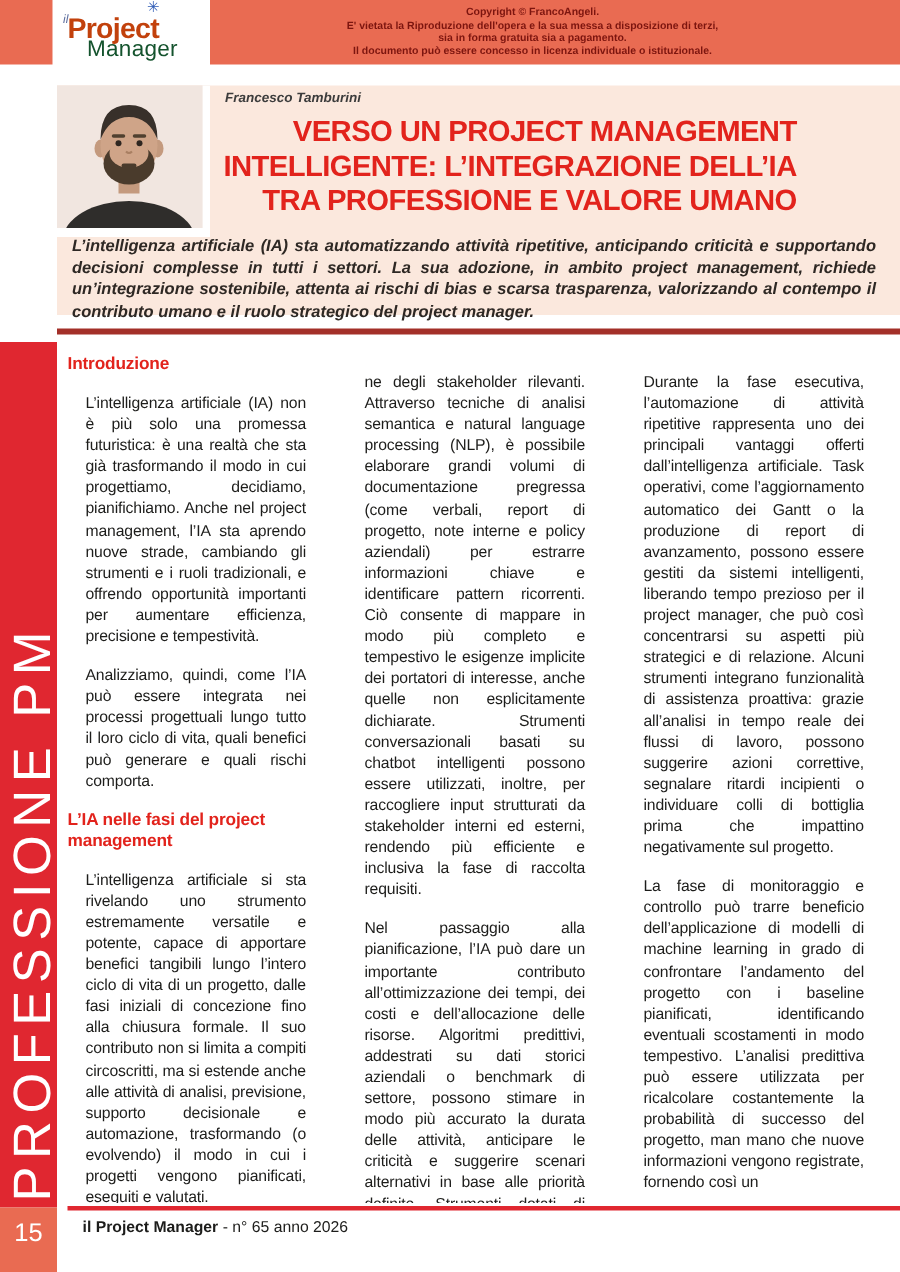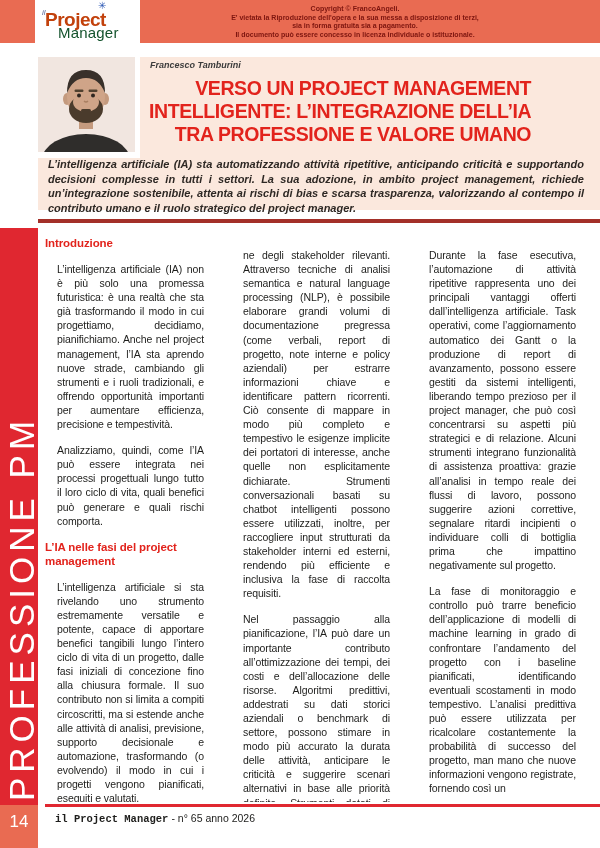--- a/index.html
+++ b/index.html
@@ -42,21 +42,21 @@
            display:flex;gap:15px;overflow:hidden;}
   .col{flex:1;min-width:0;font-size:10.5px;line-height:14.1px;letter-spacing:-0.1px;
        color:#1d1d1b;text-align:justify;}
   .col p{margin:12px;}
   .col h3{margin:0;font-size:11.5px;line-height:14px;color:#e2231c;font-weight:bold;text-align:left;}
   .col h3.gap{margin-top:7px;}
 
   
   .rule-footer{position:absolute;left:45px;top:804px;width:555px;height:2.5px;background:#e02730;}
   .footer-text{position:absolute;left:55px;top:812px;font-size:10.5px;color:#1d1d1b;}
-  .footer-text .j{font-weight:bold;font-family:Liberation Mono, monospace;}
+  .footer-text .j{font-weight:bold;}
   .footer-text .i{margin-left:3px;}
 </style>
 </head>
 <body>
 
 <div class="page">
 
   <div class="band">
     <div class="copyright">
       <div>Copyright © FrancoAngeli.</div>
@@ -104,21 +104,21 @@
     <div>INTELLIGENTE: L’INTEGRAZIONE DELL’IA</div>
     <div>TRA PROFESSIONE E VALORE UMANO</div>
   </div>
 
   <div class="abstract">L’intelligenza artificiale (IA) sta automatizzando attività ripetitive, anticipando criticità e supportando decisioni complesse in tutti i settori. La sua adozione, in ambito project management, richiede un’integrazione sostenibile, attenta ai rischi di bias e scarsa trasparenza, valorizzando al contempo il contributo umano e il ruolo strategico del project manager.</div>
 
   <div class="rule-dark"></div>
 
   <div class="side-band"></div>
   <div class="side-label">PROFESSIONE PM</div>
-  <div class="page-num">14</div>
+  <div class="page-num">15</div>
 
   <div class="columns">
     <div class="col">
       <h3>Introduzione</h3>
       <p>L’intelligenza artificiale (IA) non è più solo una promessa futuristica: è una realtà che sta già trasformando il modo in cui progettiamo, decidiamo, pianifichiamo. Anche nel project management, l’IA sta aprendo nuove strade, cambiando gli strumenti e i ruoli tradizionali, e offrendo opportunità importanti per aumentare efficienza, precisione e tempestività.</p>
       <p>Analizziamo, quindi, come l’IA può essere integrata nei processi progettuali lungo tutto il loro ciclo di vita, quali benefici può generare e quali rischi comporta.</p>
       <h3 class="gap">L’IA nelle fasi del project management</h3>
       <p>L’intelligenza artificiale si sta rivelando uno strumento estremamente versatile e potente, capace di apportare benefici tangibili lungo l’intero ciclo di vita di un progetto, dalle fasi iniziali di concezione fino alla chiusura formale. Il suo contributo non si limita a compiti circoscritti, ma si estende anche alle attività di analisi, previsione, supporto decisionale e automazione, trasformando (o evolvendo) il modo in cui i progetti vengono pianificati, eseguiti e valutati.</p>
       <p>Durante la fase di avvio, l’IA può offrire un supporto significativo nell’analisi del contesto, nella comprensione dell’ambiente operativo e nell’individuazio-</p>
     </div>

